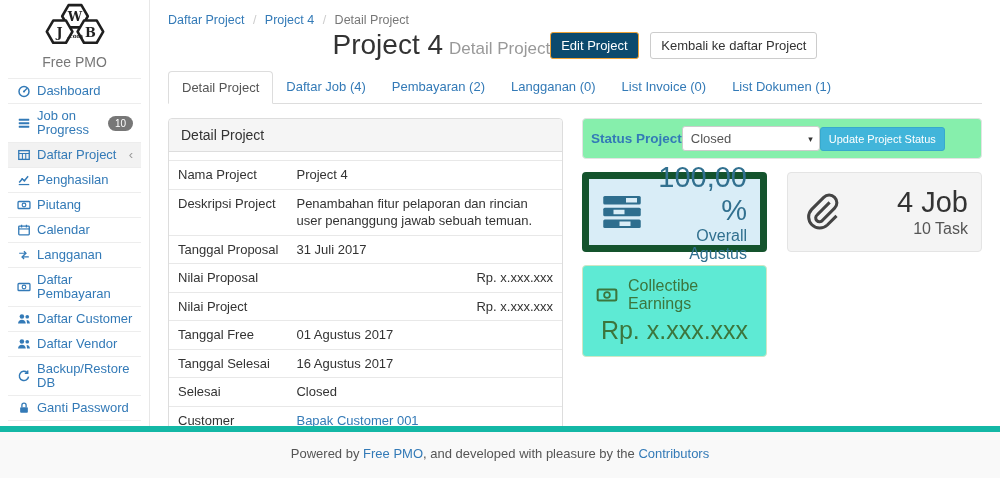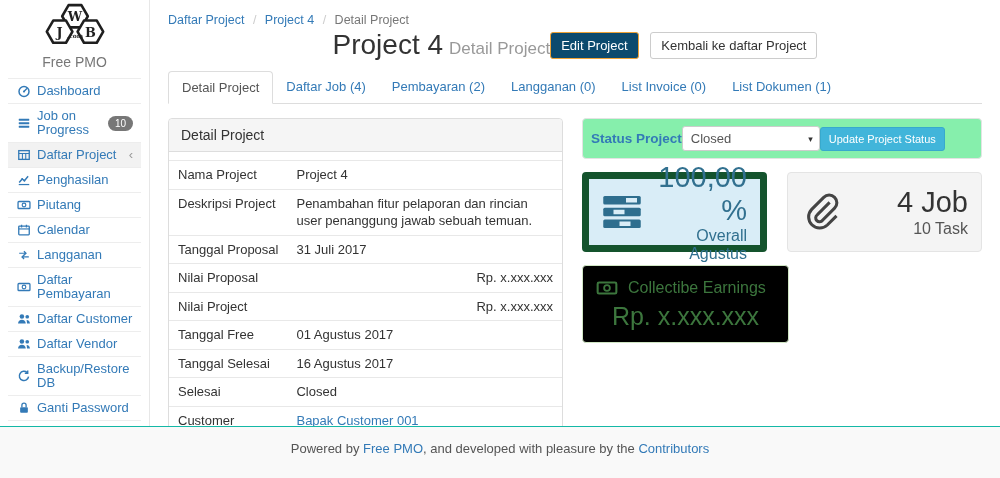--- a/index.html
+++ b/index.html
@@ -65,27 +65,27 @@
   .boxes{display:flex;gap:20px;margin-top:13px}
   .statbox{border-radius:4px;padding:11px 13px;display:flex;align-items:center;height:80px}
   .box-progress{width:185px;background:#d9edf7;border:7px solid #14532d;color:#31708f}
   .box-progress .ico{font-size:40px;color:#2e6e8e}
   .box-jobs{width:195px;background:#f4f4f4;border:1px solid #e4e4e4;color:#333}
   .box-jobs .ico{font-size:42px;color:#444}
   .stat-text{margin-left:auto;text-align:right}
   .stat-big{font-size:29px;line-height:1.15}
   .stat-small{font-size:16px;color:inherit}
   .box-jobs .stat-small{color:#555}
-  .box-earn{margin-top:13px;width:207px;background:#000000;border:1px solid #d0e6c4;
+  .box-earn{margin-top:13px;width:185px;background:#5eead4;border:1px solid #d0e6c4;
             color:#3c763d;border-radius:4px;padding:11px 13px}
   .box-earn .line1{display:flex;align-items:center;gap:10px;font-size:16px}
   .box-earn .ico{font-size:22px}
   .box-earn .amount{font-size:25px;margin-top:3px;text-align:center}
   
-  .footer{height:52px;border-top:1px solid #14b8a6;background:#f9f9f9;text-align:center;
+  .footer{height:52px;border-top:6px solid #14b8a6;background:#f9f9f9;text-align:center;
           padding-top:14px;font-size:13px;color:#555}
   .footer a{color:#337ab7;text-decoration:none}
 </style>
 </head>
 <body>
 
 <div class="app">
   <div class="top">
 
     <div class="sidecol">

